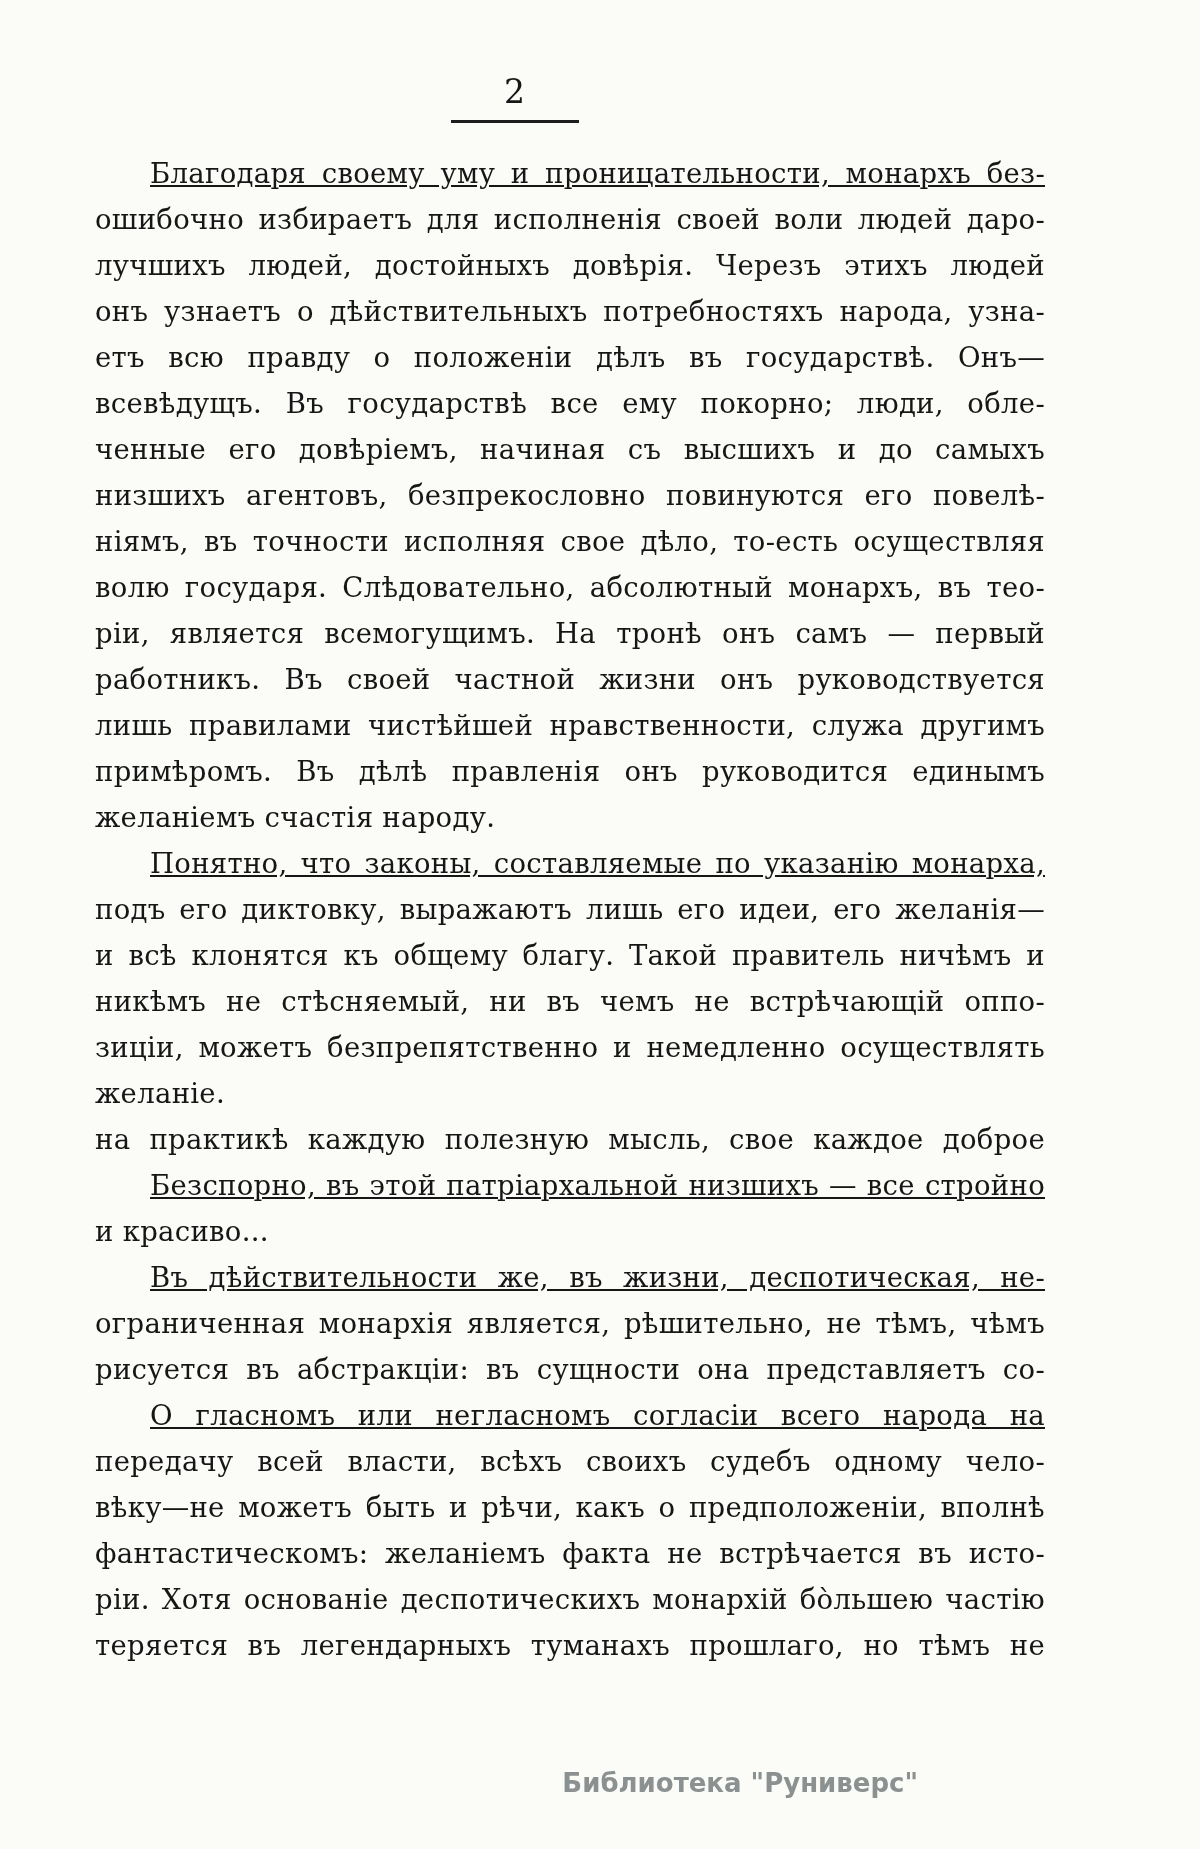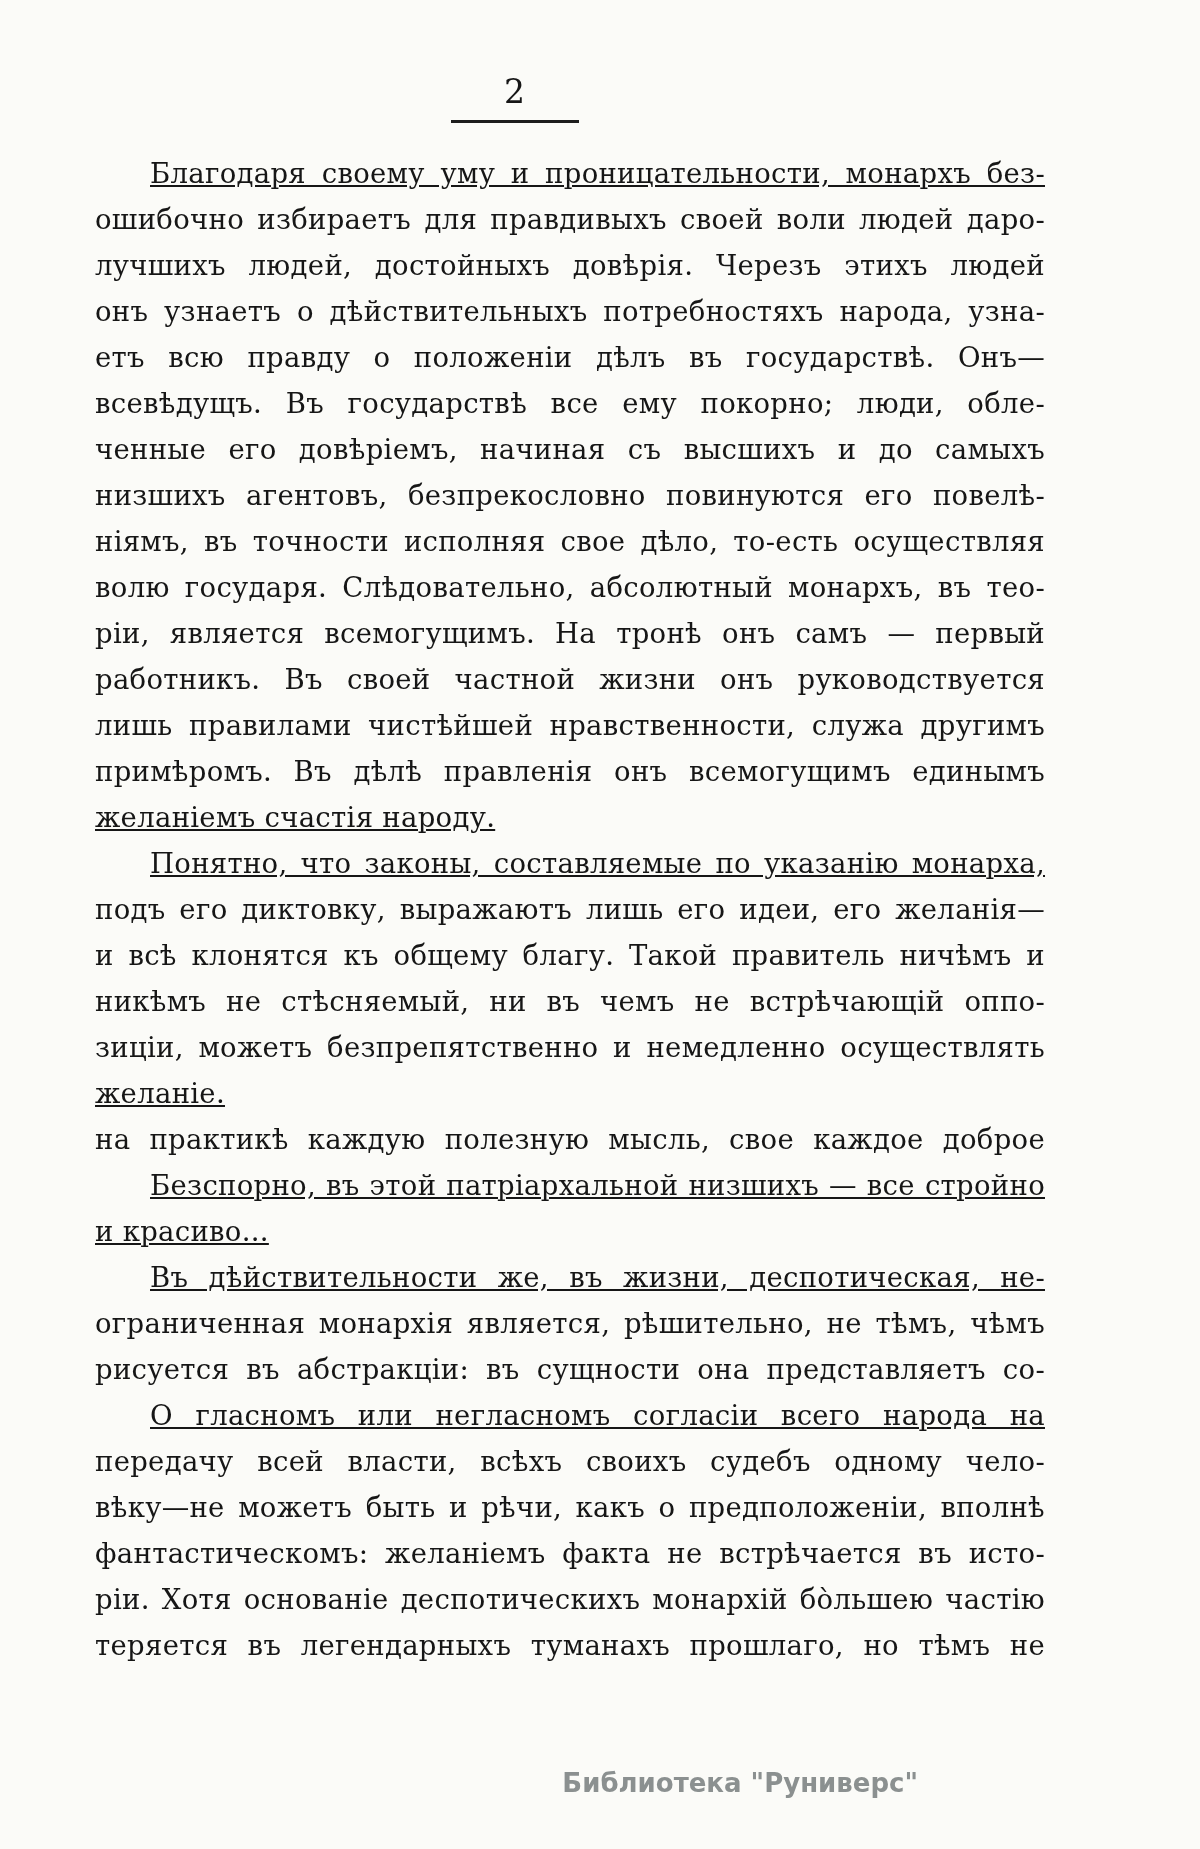--- a/index.html
+++ b/index.html
@@ -40,21 +40,20 @@
   }
   .ln {
     text-align: justify;
     text-align-last: justify;
     white-space: normal;
   }
   .ln.first { text-indent: 55px; text-decoration: underline; }
   .ln.end {
     text-align: center;
     text-align-last: left;
-    text-decoration: underline;
   }
   .watermark {
     position: absolute;
     top: 1768px;
     left: 0;
     width: 918px;
     text-align: right;
     font-family: "DejaVu Sans", "Liberation Sans", sans-serif;
     font-weight: bold;
     font-size: 26px;
@@ -65,33 +64,33 @@
 <body>
 
 <div class="page-header">
   <div class="pagenum">2</div>
   <div class="rule"></div>
 </div>
 
 <div class="text-block">
 
   <div class="ln first">Благодаря своему уму и проницательности, монархъ без-</div>
-  <div class="ln">ошибочно избираетъ для правдивыхъ своей воли людей даро-</div>
+  <div class="ln">ошибочно избираетъ для исполненія своей воли людей даро-</div>
   <div class="ln">лучшихъ людей, достойныхъ довѣрія. Черезъ этихъ людей</div>
   <div class="ln">онъ узнаетъ о дѣйствительныхъ потребностяхъ народа, узна-</div>
   <div class="ln">етъ всю правду о положеніи дѣлъ въ государствѣ. Онъ—</div>
   <div class="ln">всевѣдущъ. Въ государствѣ все ему покорно; люди, обле-</div>
   <div class="ln">ченные его довѣріемъ, начиная съ высшихъ и до самыхъ</div>
   <div class="ln">низшихъ агентовъ, безпрекословно повинуются его повелѣ-</div>
   <div class="ln">ніямъ, въ точности исполняя свое дѣло, то-есть осуществляя</div>
   <div class="ln">волю государя. Слѣдовательно, абсолютный монархъ, въ тео-</div>
   <div class="ln">ріи, является всемогущимъ. На тронѣ онъ самъ — первый</div>
   <div class="ln">работникъ. Въ своей частной жизни онъ руководствуется</div>
   <div class="ln">лишь правилами чистѣйшей нравственности, служа другимъ</div>
-  <div class="ln">примѣромъ. Въ дѣлѣ правленія онъ всемогущимъ единымъ</div>
+  <div class="ln">примѣромъ. Въ дѣлѣ правленія онъ руководится единымъ</div>
   <div class="ln end">желаніемъ счастія народу.</div>
 
   <div class="ln first">Понятно, что законы, составляемые по указанію монарха,</div>
   <div class="ln">подъ его диктовку, выражаютъ лишь его идеи, его желанія—</div>
   <div class="ln">и всѣ клонятся къ общему благу. Такой правитель ничѣмъ и</div>
   <div class="ln">никѣмъ не стѣсняемый, ни въ чемъ не встрѣчающій оппо-</div>
   <div class="ln">зиціи, можетъ безпрепятственно и немедленно осуществлять</div>
   <div class="ln end">желаніе.</div>
   <div class="ln">на практикѣ каждую полезную мысль, свое каждое доброе</div>
 

